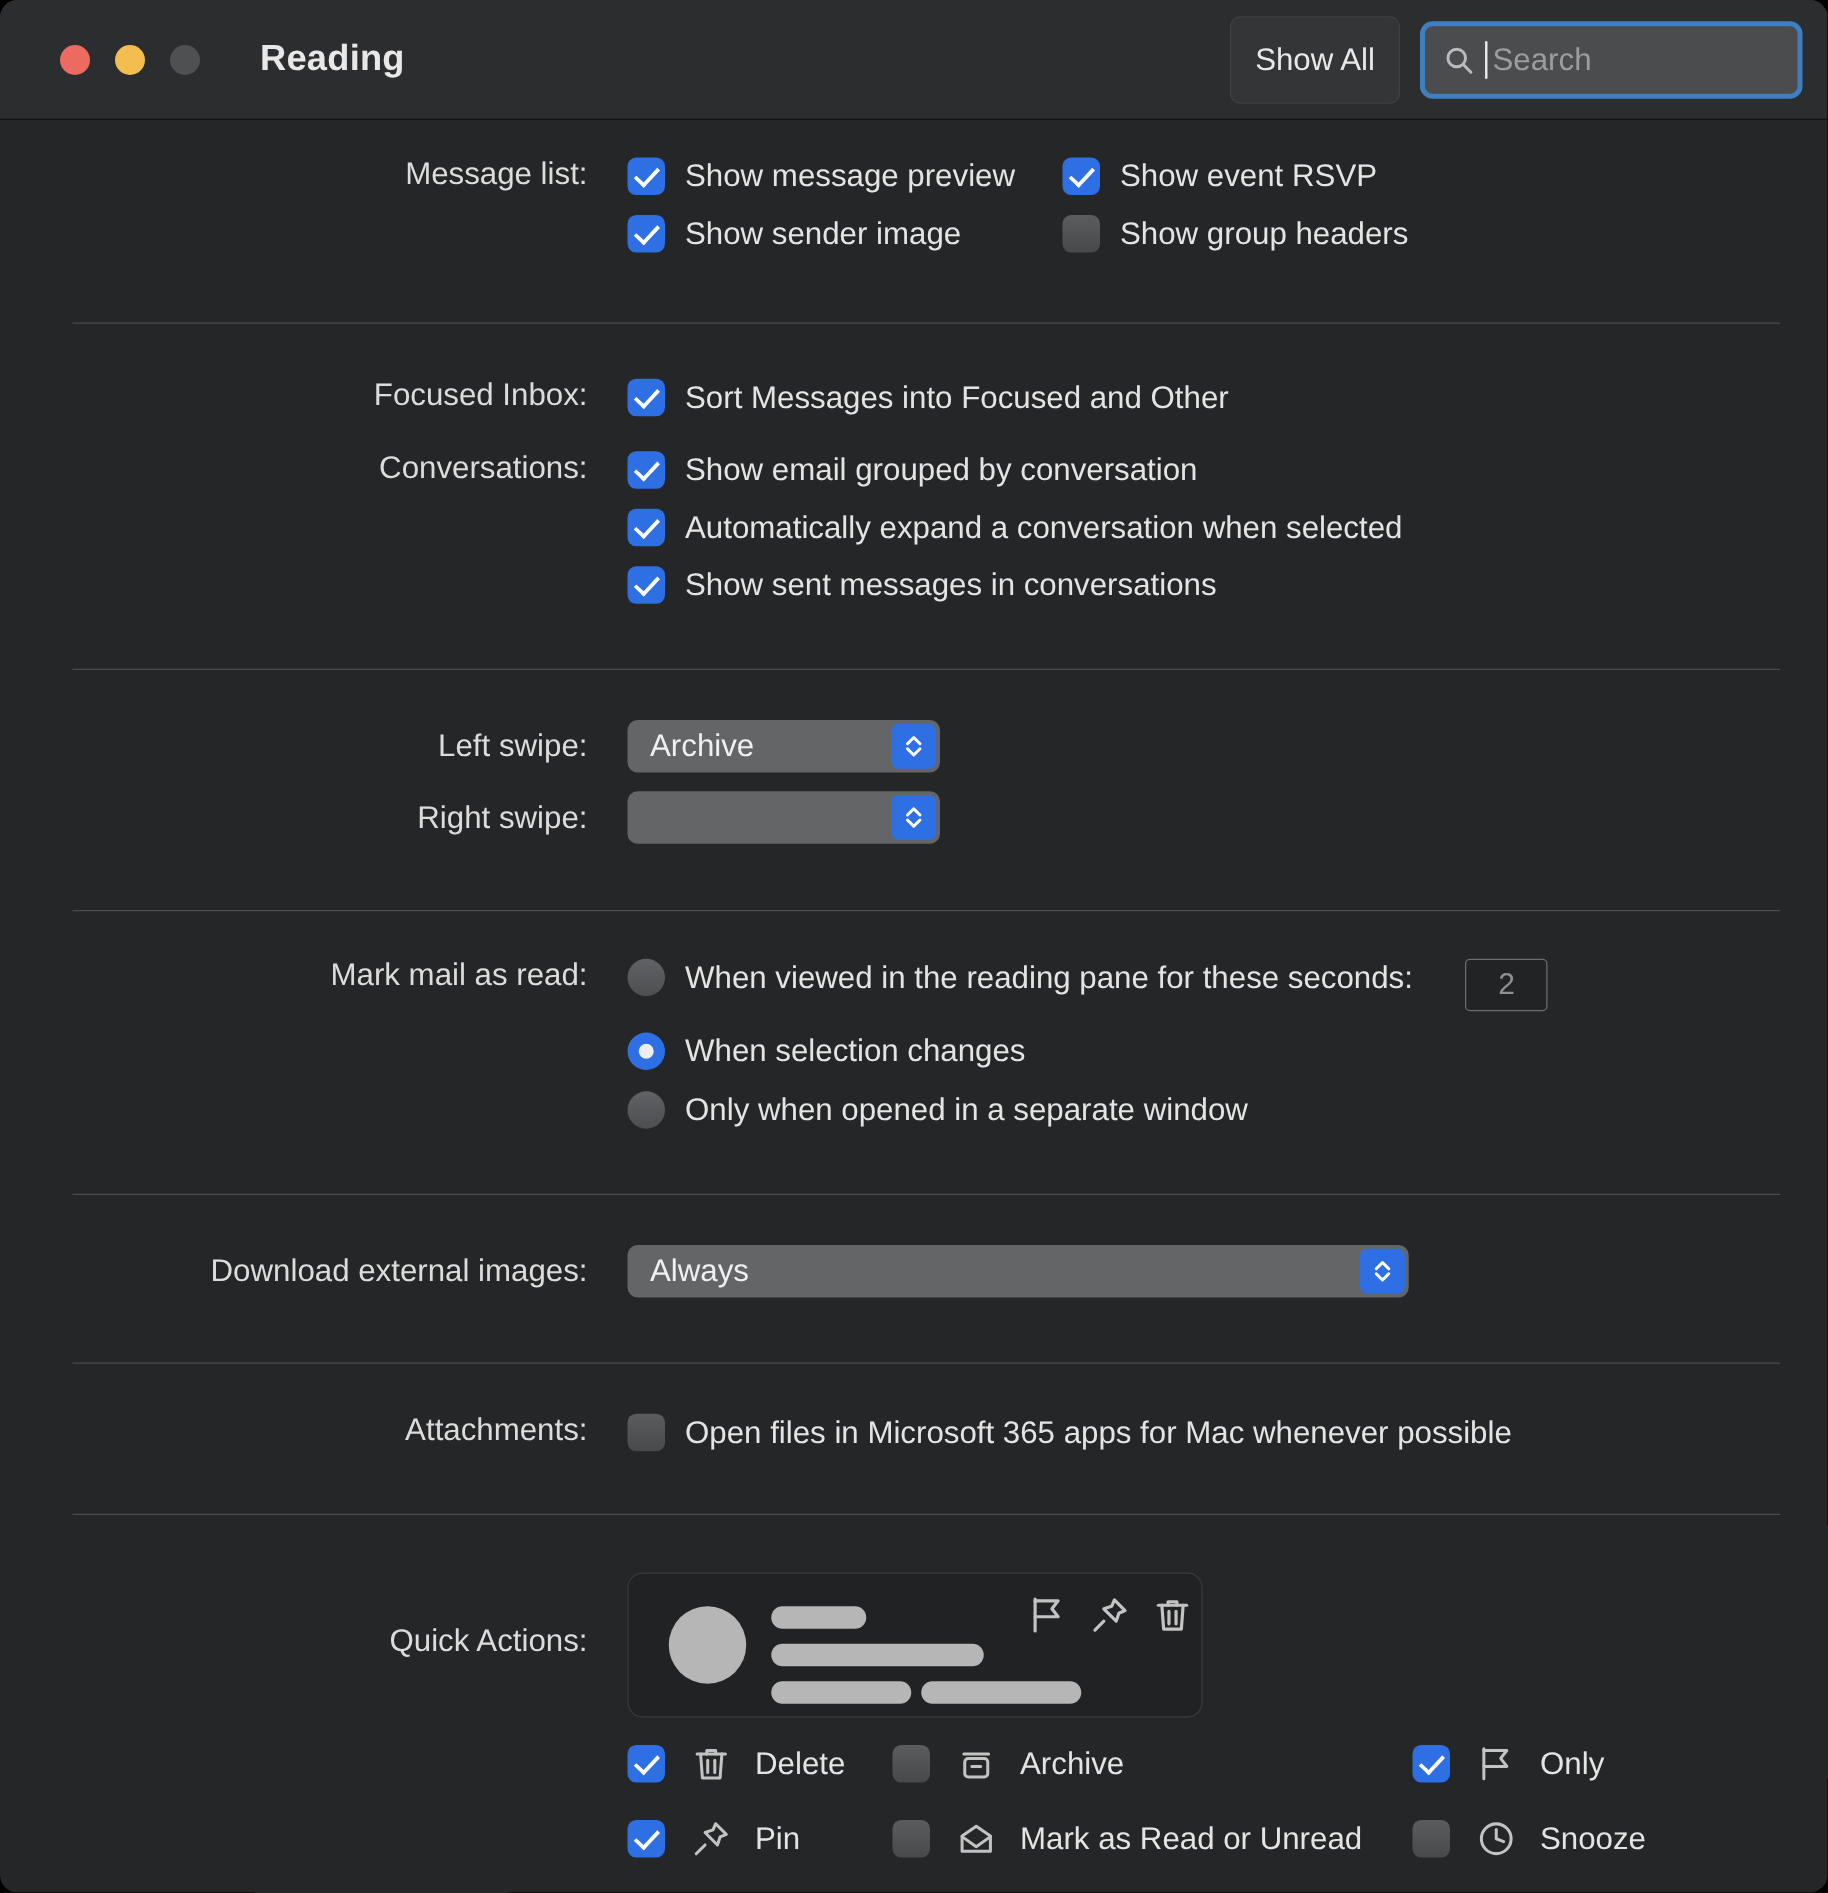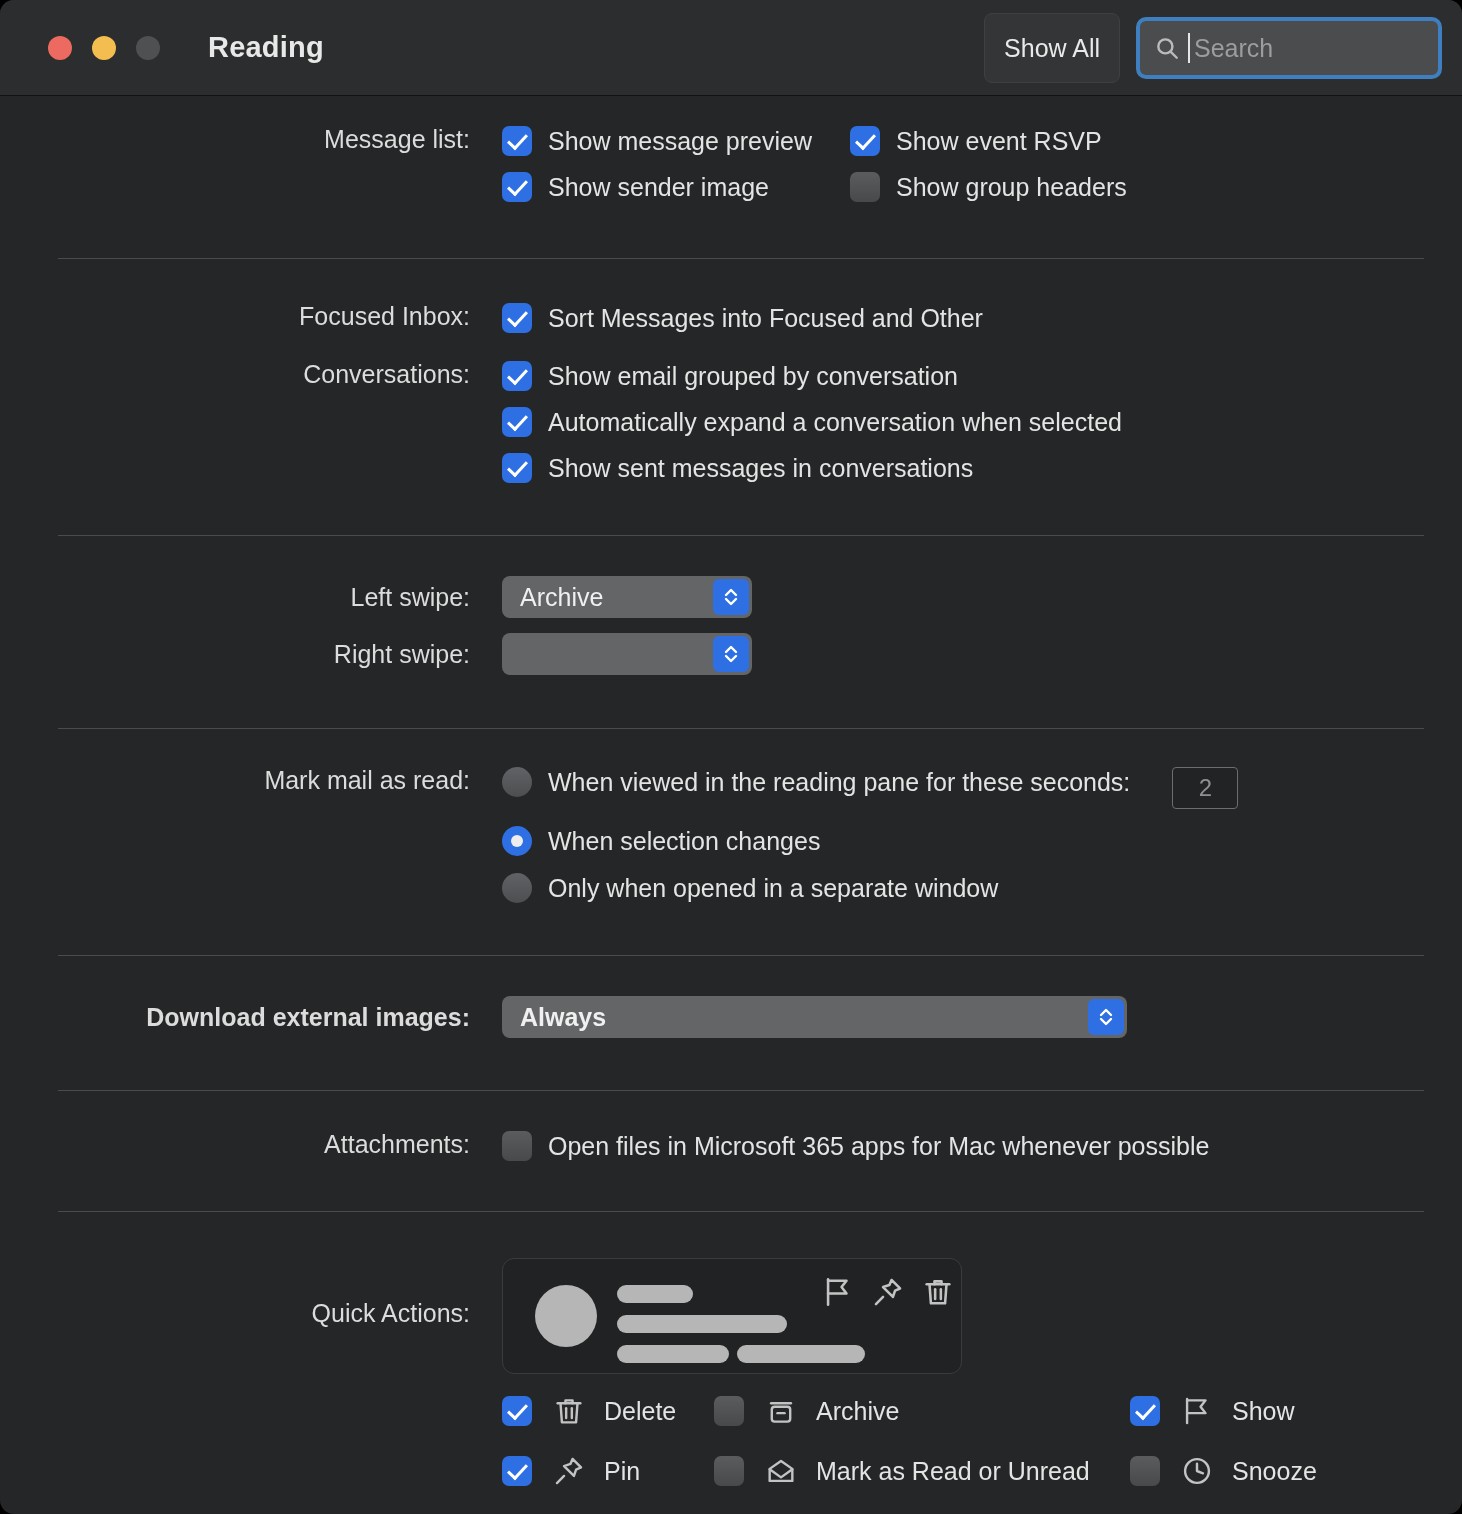--- a/index.html
+++ b/index.html
@@ -309,21 +309,21 @@
         </div>
         <div class="cb-line" style="margin-top:17px;">
           <div class="rd"></div>
           <div class="cb-txt">Only when opened in a separate window</div>
         </div>
       </div>
     </div>
 
     <div class="sep" style="margin-top:52px;"></div>
 
-    <div class="row" style="padding-top:40px;font-weight:bold;">
+    <div class="row" style="padding-top:40px;">
       <div class="lbl" style="line-height:42px;">Download external images:</div>
       <div class="fields">
         <div class="popup" style="width:625px;">
           <span>Always</span>
           <span class="arrows">
             <svg width="20" height="24" viewBox="0 0 20 24" fill="none" stroke="#fff" stroke-width="2.4" stroke-linecap="round" stroke-linejoin="round">
               <polyline points="5,10 10,5 15,10"></polyline>
                 <polyline points="5,14 10,19 15,14"></polyline>
             </svg>
           </span>
@@ -418,21 +418,21 @@
             </div>
           </div>
 
           <div class="qa-col" style="margin-left:16px;">
             <div class="qa-item">
               <div class="cb on"></div>
               <svg class="ic" viewBox="0 0 24 24" fill="none" stroke="#c3c3c3" stroke-width="1.7" stroke-linecap="round" stroke-linejoin="round">
                 <line x1="5" y1="3.5" x2="5" y2="20.5"></line>
                   <path d="M5 4.5 H18 L14.5 9 L18 13.5 H5"></path>
               </svg>
-              <div class="nm">Show</div>
+              <div class="nm">Only</div>
             </div>
             <div class="qa-item">
               <div class="cb off"></div>
               <svg class="ic" viewBox="0 0 24 24" fill="none" stroke="#c3c3c3" stroke-width="1.7" stroke-linecap="round" stroke-linejoin="round">
                 <circle cx="12" cy="12" r="8.4"></circle>
                   <polyline points="12,6.8 12,12 16.2,13.6"></polyline>
               </svg>
               <div class="nm">Snooze</div>
             </div>
           </div>

